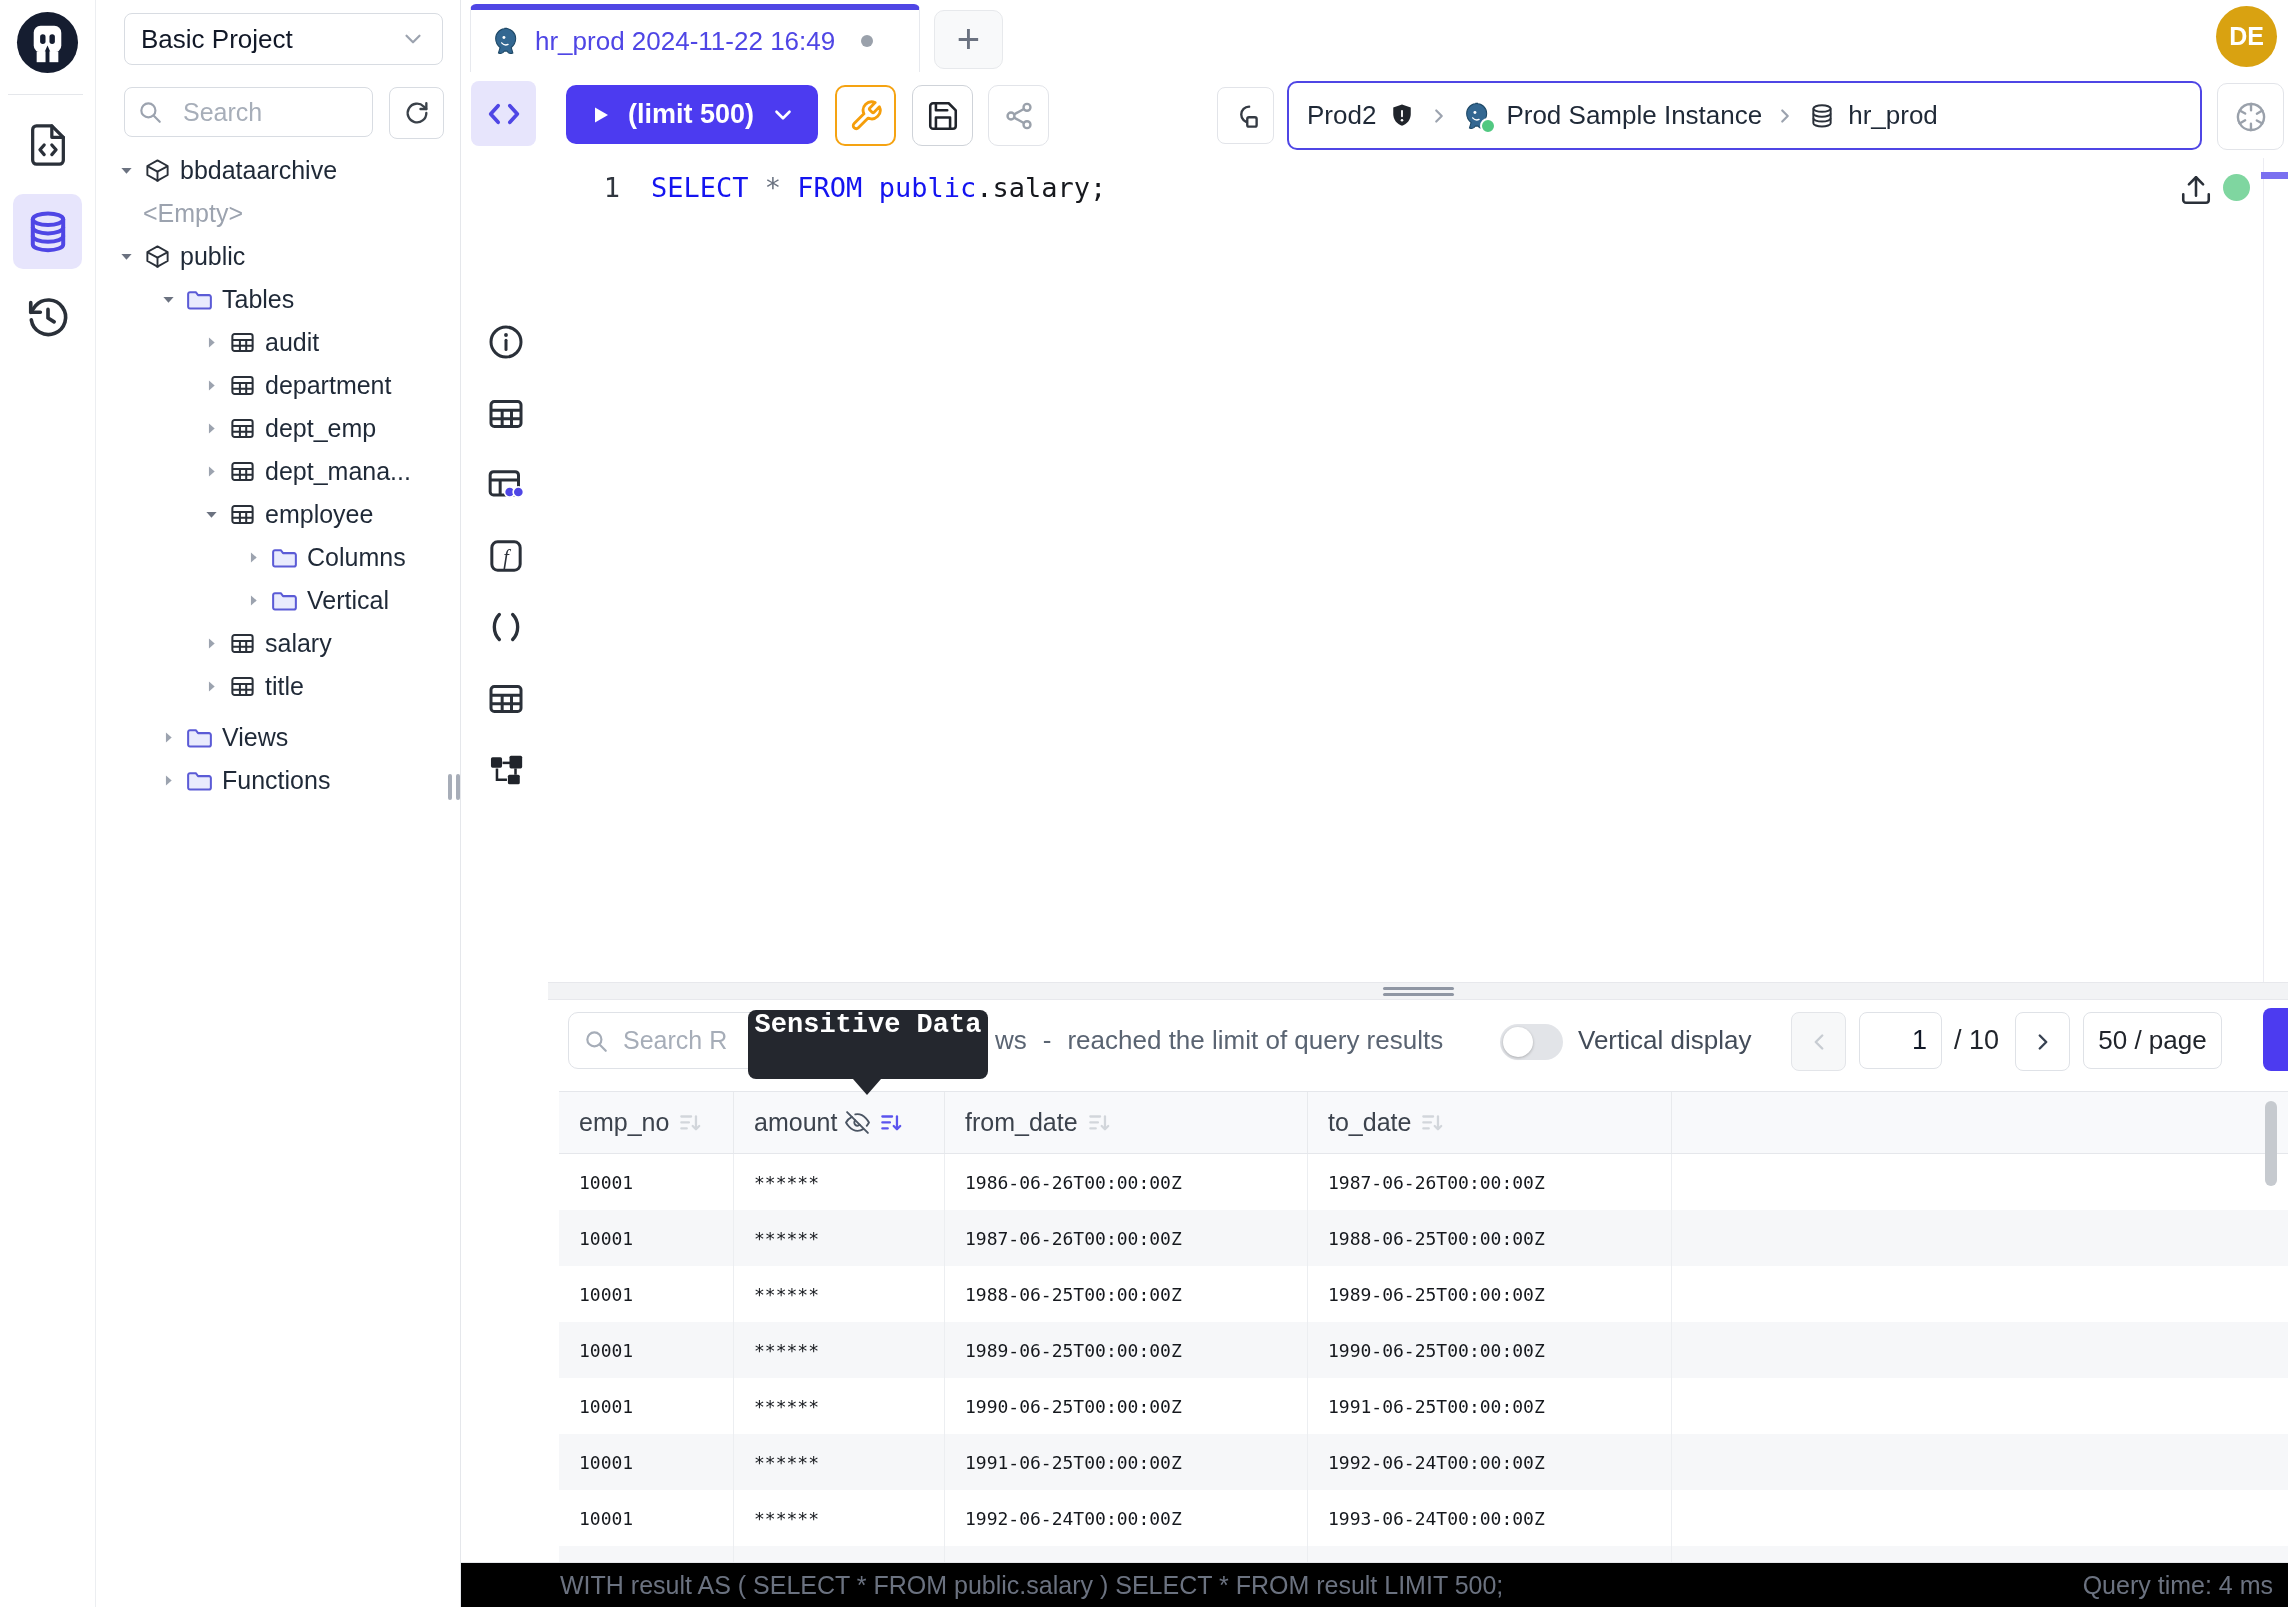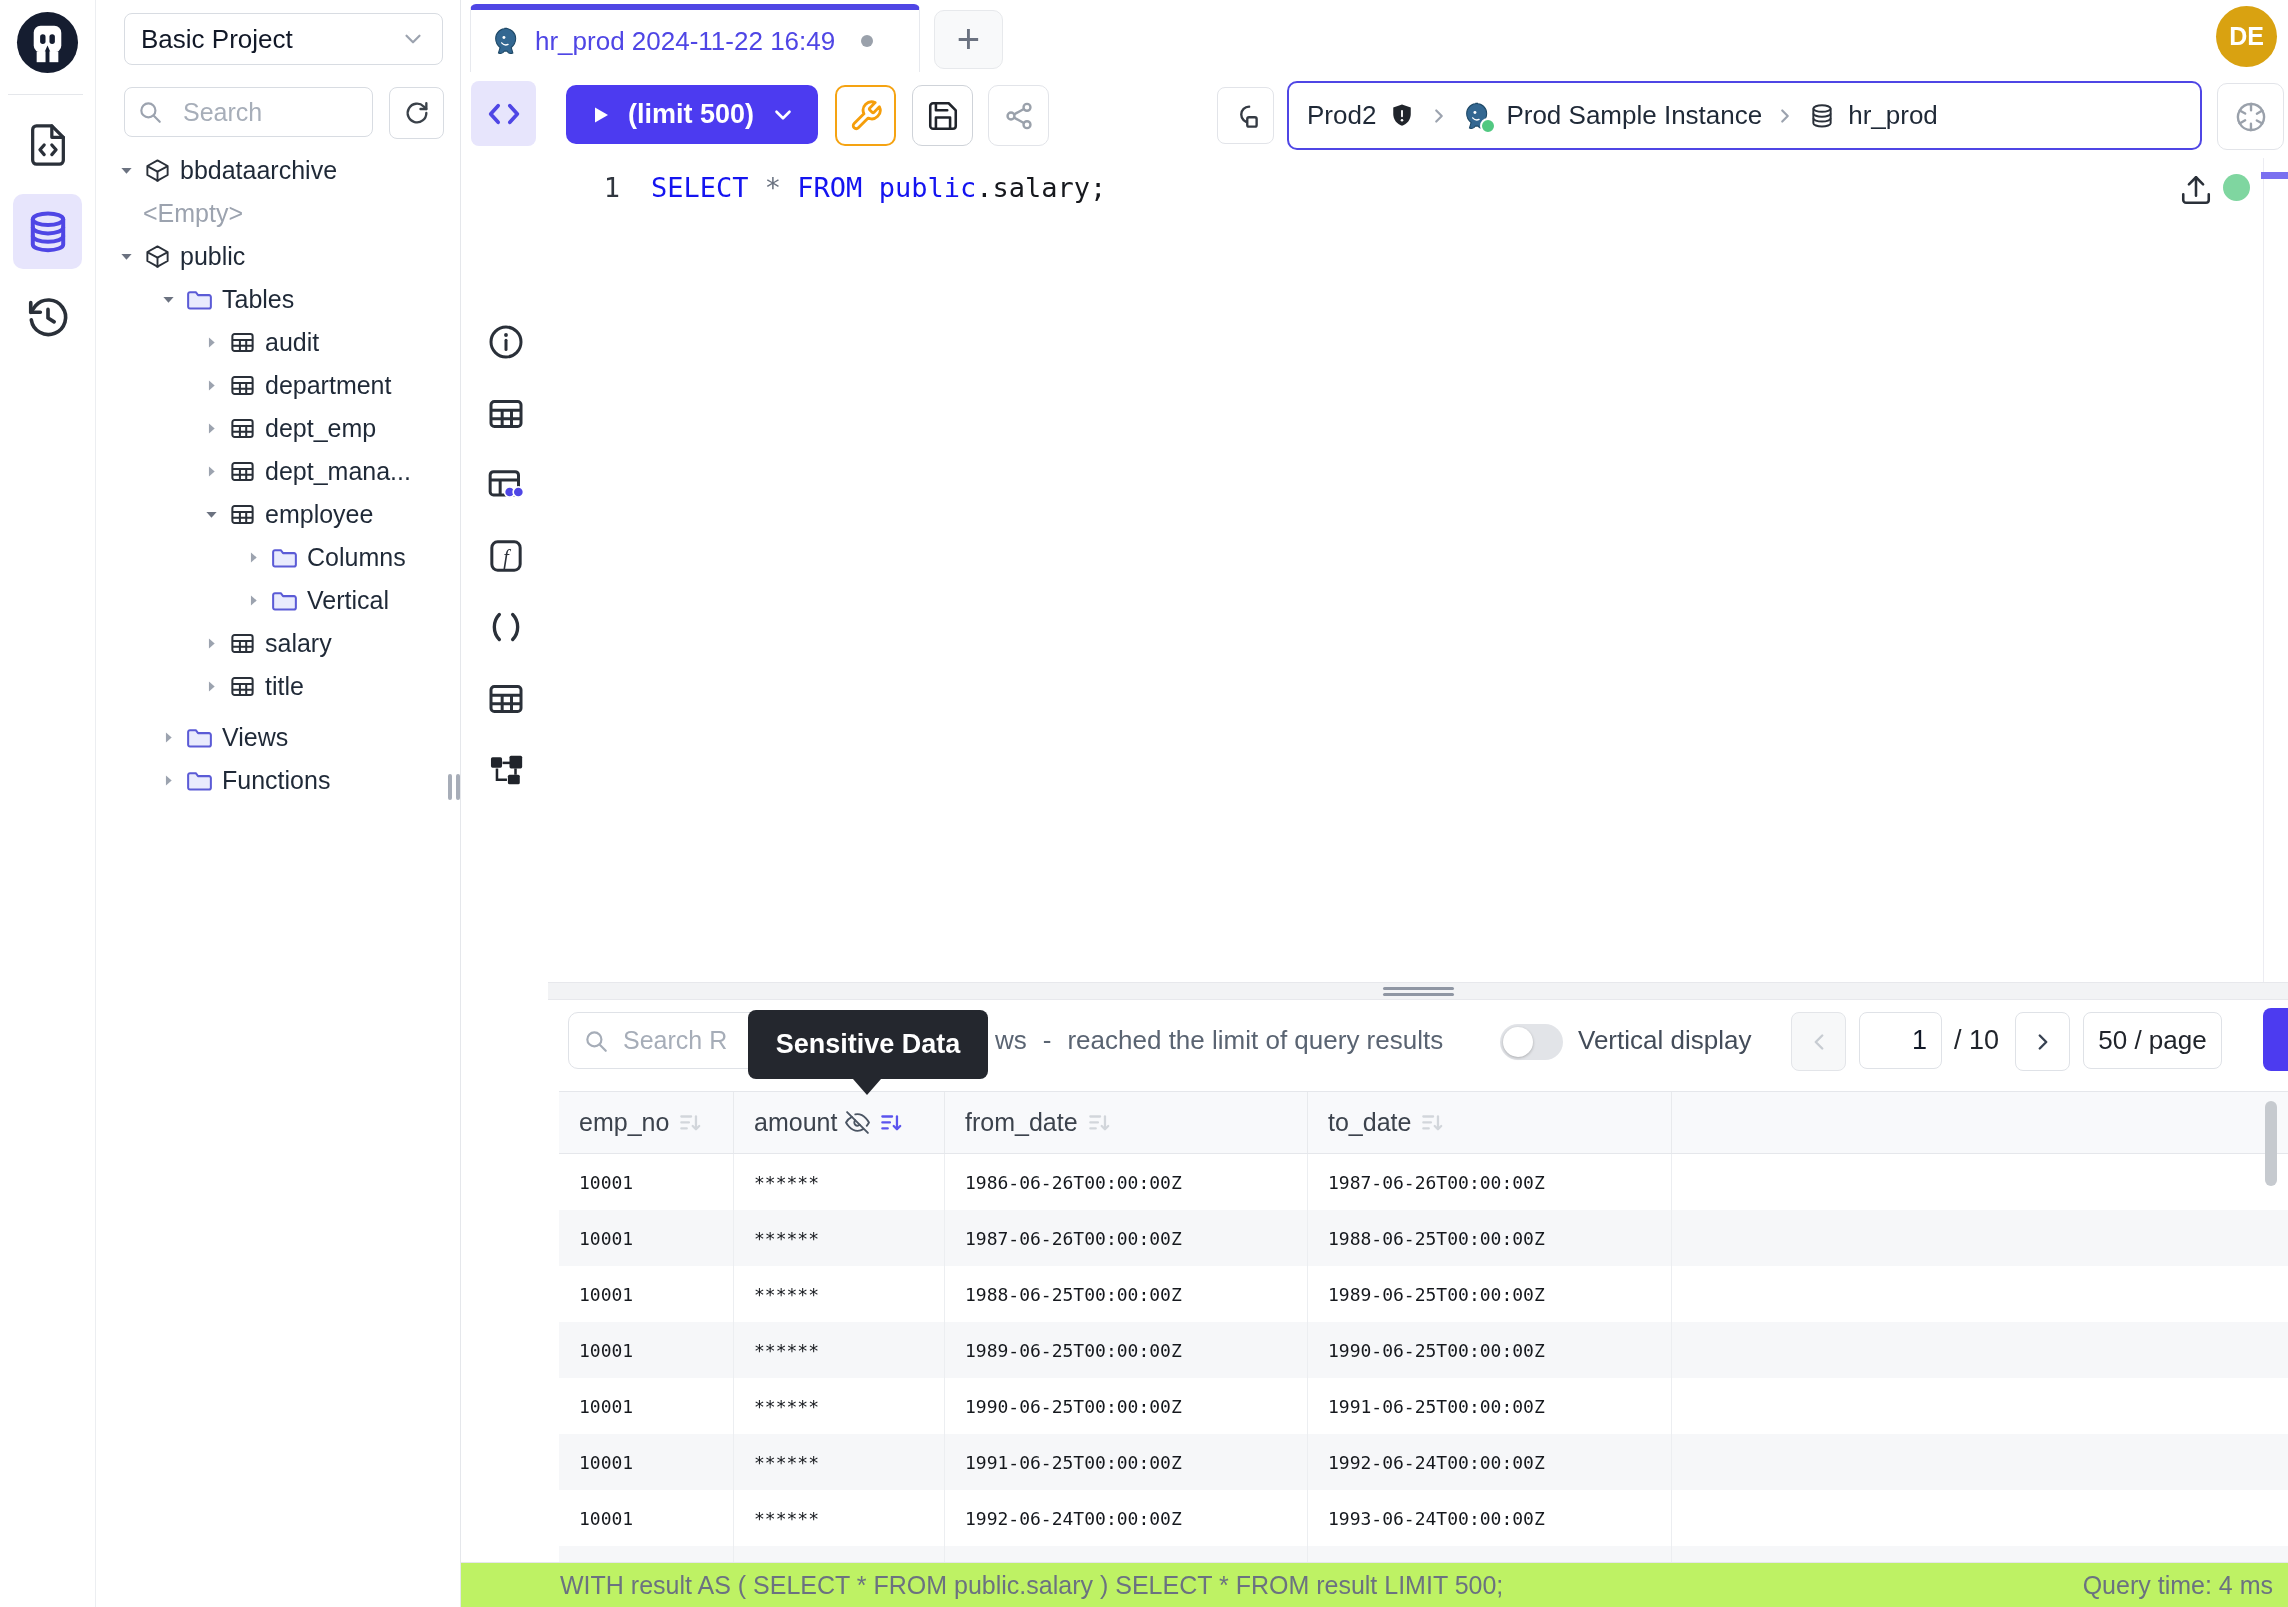--- a/index.html
+++ b/index.html
@@ -100,37 +100,37 @@
   .pg-input{left:1311px;top:12px;width:83px;height:57px;border:1px solid #dfe2e7;border-radius:8px;box-sizing:border-box;
     font-size:27px;color:#111827;text-align:right;padding:0 14px;outline:none;font-family:"Liberation Sans",sans-serif;}
   .pg-total{left:1406px;top:0;height:81px;display:flex;align-items:center;font-size:27px;color:#20242b;}
   .pg-next{left:1467px;top:12px;width:53px;height:57px;border:1px solid #dfe2e7;background:#fff;border-radius:8px;display:flex;align-items:center;justify-content:center;cursor:pointer;}
   .pg-size{left:1535px;top:12px;width:139px;height:57px;border:1px solid #dfe2e7;border-radius:8px;box-sizing:border-box;
     display:flex;align-items:center;justify-content:center;font-size:26px;color:#20242b;cursor:pointer;}
   .export-btn{left:1715px;top:8px;width:26px;height:63px;background:#4c3bf0;border-radius:8px 0 0 8px;cursor:pointer;}
 
   
   .tooltip{left:200px;top:10px;width:240px;height:69px;background:#24272e;border-radius:8px;z-index:30;
-    display:flex;align-items:center;justify-content:center;color:#fff;font-size:27px;font-weight:600;}
+    display:flex;justify-content:center;color:#fff;font-size:27px;font-weight:600;font-family:Liberation Mono, monospace;}
   .tooltip-arrow{left:305px;top:79px;width:0;height:0;z-index:30;
     border-left:14px solid transparent;border-right:14px solid transparent;border-top:16px solid #24272e;}
 
   
   .rtable{left:11px;top:91px;width:1730px;height:471px;overflow:hidden;}
   .thead{display:flex;height:63px;background:#f8f9fb;border-top:1px solid #e5e7eb;border-bottom:1px solid #e5e7eb;box-sizing:border-box;}
   .th{display:flex;align-items:center;gap:8px;padding-left:20px;box-sizing:border-box;border-right:1px solid #e8eaed;
     font-size:25px;color:#3c434d;cursor:pointer;white-space:nowrap;}
   .tr{display:flex;height:56px;}
   .tr.alt{background:#f6f7f9;}
   .td{display:flex;align-items:center;padding-left:20px;box-sizing:border-box;border-right:1px solid #eceef1;
     font-family:"DejaVu Sans Mono",monospace;font-size:18px;color:#15181d;white-space:nowrap;}
   .tscroll{left:1717px;top:101px;width:12px;height:85px;background:#c6cacf;border-radius:6px;}
 
   
-  .statusbar{left:461px;top:1562px;width:1828px;height:46px;border-top:1px solid #e5e7eb;background:#bef264;
+  .statusbar{left:461px;top:1562px;width:1828px;height:46px;border-top:1px solid #e5e7eb;background:#000000;
     display:flex;align-items:center;justify-content:space-between;padding:0 16px 0 99px;box-sizing:border-box;
     font-size:25px;color:#6b7280;white-space:nowrap;}
 </style>
 </head>
 <body>
 
 <div id="app">
 
   <div class="abs rail">
     <svg class="abs logo" viewBox="0 0 66 66">

